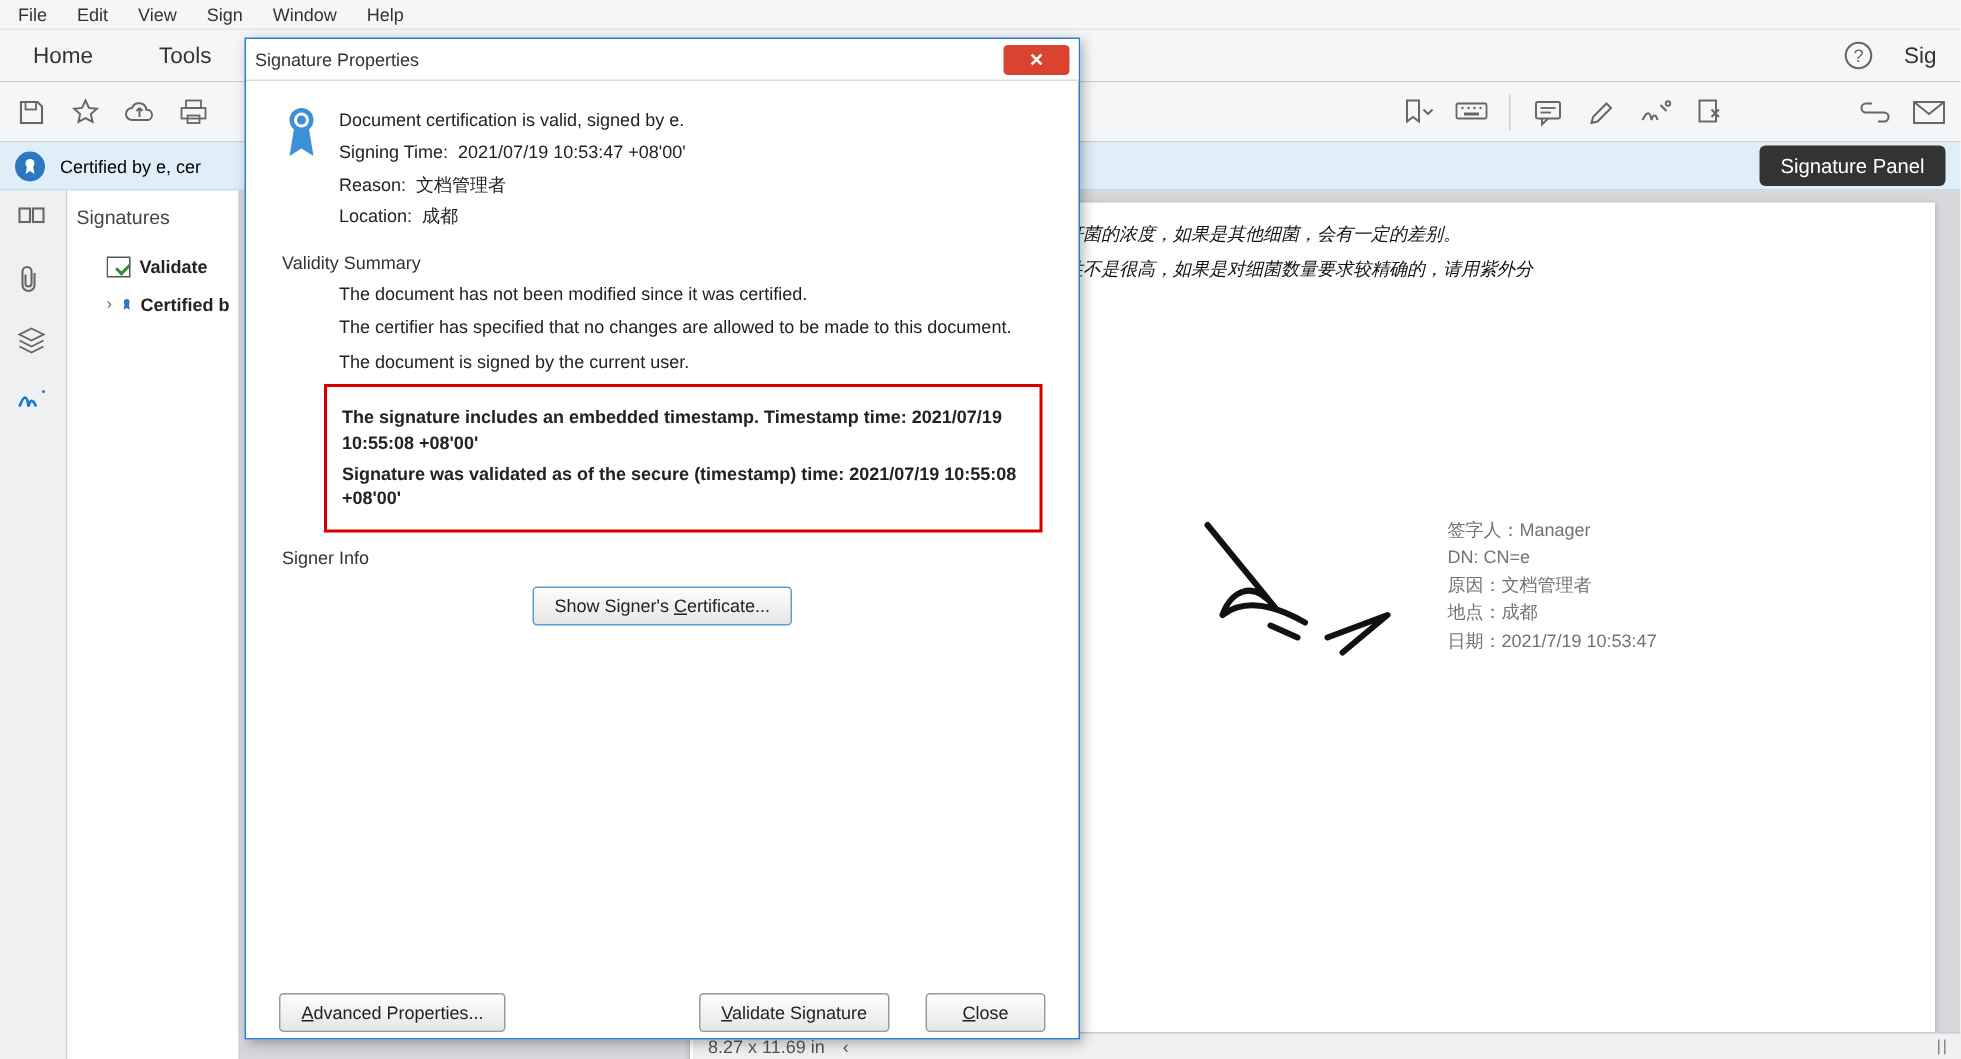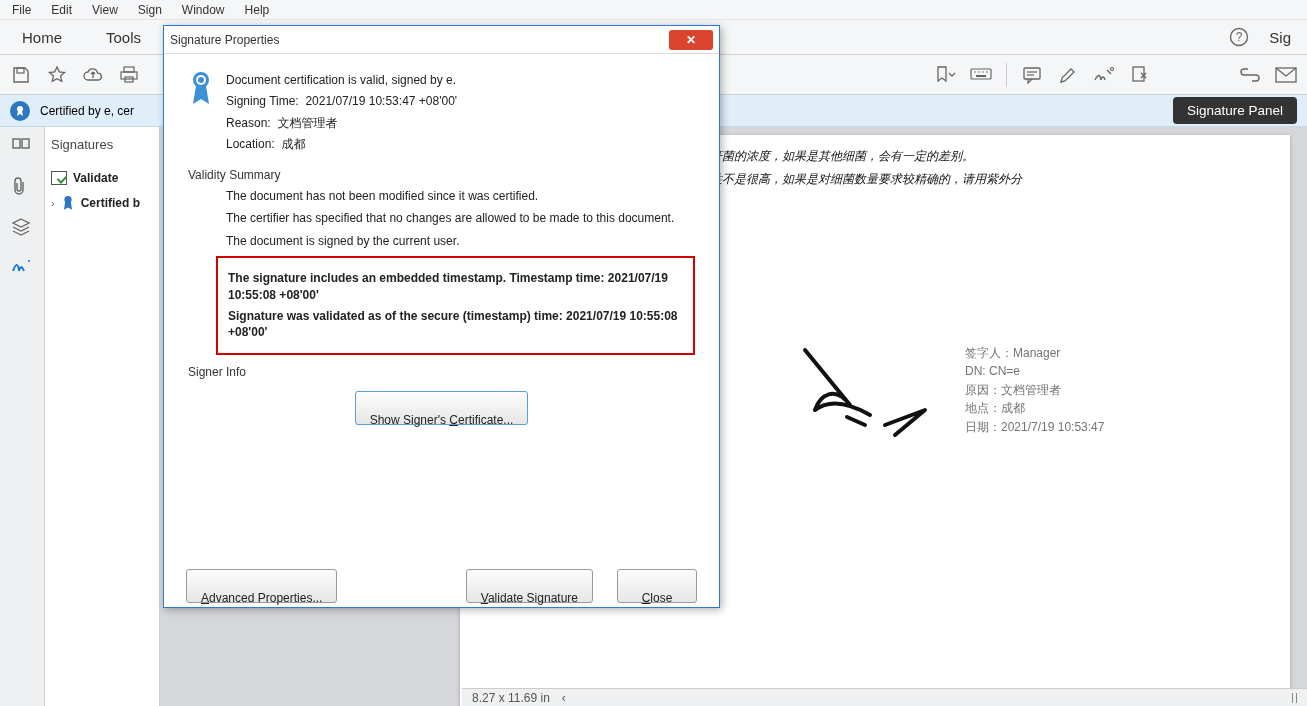--- a/index.html
+++ b/index.html
@@ -15,48 +15,48 @@
   .toolbar .spacer{flex:1;}
   .certbar { background:#dfeef8; height:32px; display:flex; align-items:center; padding:0 10px; gap:10px; border-bottom:1px solid #c6d8e4;}
   .certbar .badge { width:20px; height:20px; background:#2b77c0; border-radius:50%; display:flex; align-items:center; justify-content:center; color:#fff; font-size:11px;}
   .sigpanel-btn { margin-left:auto; background:#333; color:#fff; border-radius:4px; padding:6px 14px; font-size:13.5px;}
   .workarea { position:absolute; top:127px; left:0; right:0; bottom:0; display:flex;}
   .leftrail { width:45px; background:#eef0f2; border-right:1px solid #d0d0d0; display:flex; flex-direction:column; align-items:center; padding-top:10px; gap:18px;}
   .leftrail .rico { width:22px; height:22px; color:#666;}
   .leftrail .rico.active { color:#1976d2;}
   .sigsidebar { width:115px; background:#fff; border-right:1px solid #d0d0d0; padding:10px 6px; overflow:hidden;}
   .sigsidebar h4 { font-size:13px; font-weight:normal; color:#444; margin-bottom:14px;}
-  .sigsidebar .row { display:flex; align-items:center; gap:6px; font-size:12.5px; color:#222; padding:5px 0; white-space:nowrap; overflow:hidden;}
+  .sigsidebar .row { display:flex; align-items:center; gap:6px; font-size:12.5px; color:#222; padding:5px 0; white-space:nowrap; overflow:hidden;margin-left:20px;}
   .sigsidebar .ic { width:16px; height:14px; border:1.5px solid #555; display:inline-block; position:relative;}
   .sigsidebar .ic:after{content:"";position:absolute;right:1px;top:2px;width:4px;height:7px;border:solid #3a8a3a;border-width:0 2px 2px 0;transform:rotate(45deg);} 
   .sigsidebar .chev { color:#666; font-size:11px;}
   .docview { flex:1; background:#d6d7da; position:relative; overflow:hidden;}
   .page { position:absolute; left:300px; top:8px; width:830px; height:620px; background:#fff; box-shadow:0 1px 4px rgba(0,0,0,.25);}
   .page .txt { position:absolute; left:250px; top:10px; color:#111; font-size:13px; font-family: "SimSun","Songti SC",serif; line-height:1.9; font-style:italic;}
   .sigblock { position:absolute; left:315px; top:200px; display:flex; align-items:center; gap:20px;}
   .sig-svg { width:170px; height:110px;}
   .siginfo { font-size:12.5px; color:#737373; line-height:1.55;}
   .statusbar { position:absolute; left:462px; right:0; bottom:0; height:18px; background:#eef0f2; border-top:1px solid #ccc; display:flex; align-items:center; padding:0 10px; gap:12px; font-size:11.5px; color:#555;}
   .statusbar .dim { color:#555;}
   .statusbar .nav{ display:flex; gap:8px;}
   
-  .dialog { position:absolute; left:163px; top:25px; width:557px; height:583px; background:#fff; border:1px solid #2b7bd4; box-shadow:2px 2px 8px rgba(0,0,0,.3);}
+  .dialog { position:absolute; left:163px; top:25px; width:557px; height:668px; background:#fff; border:1px solid #2b7bd4; box-shadow:2px 2px 8px rgba(0,0,0,.3);}
   .dlg-title { height:28px; background:#fff; display:flex; align-items:center; padding:0 6px; border-bottom:1px solid #dcdcdc;}
   .dlg-title span { font-size:12px; color:#333;}
   .dlg-close { margin-left:auto; width:44px; height:20px; background:#d9432f; border-radius:3px; color:#fff; display:flex; align-items:center; justify-content:center; font-weight:bold; font-size:12px; cursor:pointer;}
   .dlg-body { padding:14px 24px 12px 24px; color:#222;}
   .ribbon-ico { float:left; width:26px; height:36px; margin-right:12px; margin-top:2px;}
   .dlg-body .line { margin:4px 0; font-size:12px; line-height:1.45; padding-left:38px;}
   .dlg-body .line.first { padding-left:0;}
   .section-label { font-size:12px; color:#333; margin-top:10px; margin-bottom:6px;}
   .indent { margin-left:38px; max-width:470px;}
   .indent p { font-size:12px; margin:6px 0; line-height:1.4;}
   .redbox { border:2px solid #d40000; padding:8px 10px; margin:6px 0 6px 28px;font-weight:bold;}
   .redbox p { font-size:12px; margin:4px 0; line-height:1.4;}
-  .dlg-btn { display:inline-block; min-width:80px; height:26px; border:1px solid #9a9a9a; background:linear-gradient(#fdfdfd,#e6e6e6); border-radius:3px; font-size:12px; padding:16px 14px; line-height:24px; text-align:center; cursor:pointer;}
+  .dlg-btn { display:inline-block; min-width:80px; height:26px; border:1px solid #9a9a9a; background:linear-gradient(#fdfdfd,#e6e6e6); border-radius:3px; font-size:12px; padding:0 14px; line-height:24px; text-align:center; cursor:pointer;}
   .dlg-btn.primary{ border-color:#5a9dd8;}
   .btnrow-center { text-align:center; margin:12px 0 0;}
   .btnrow-bottom { position:absolute; left:0; right:0; bottom:4px; display:flex; padding:0 22px; gap:24px; align-items:center;}
   .btnrow-bottom .gap { flex:1;}
   .under { text-decoration: underline;}
   svg { display:block;}
 </style>
 </head>
 <body>
 

